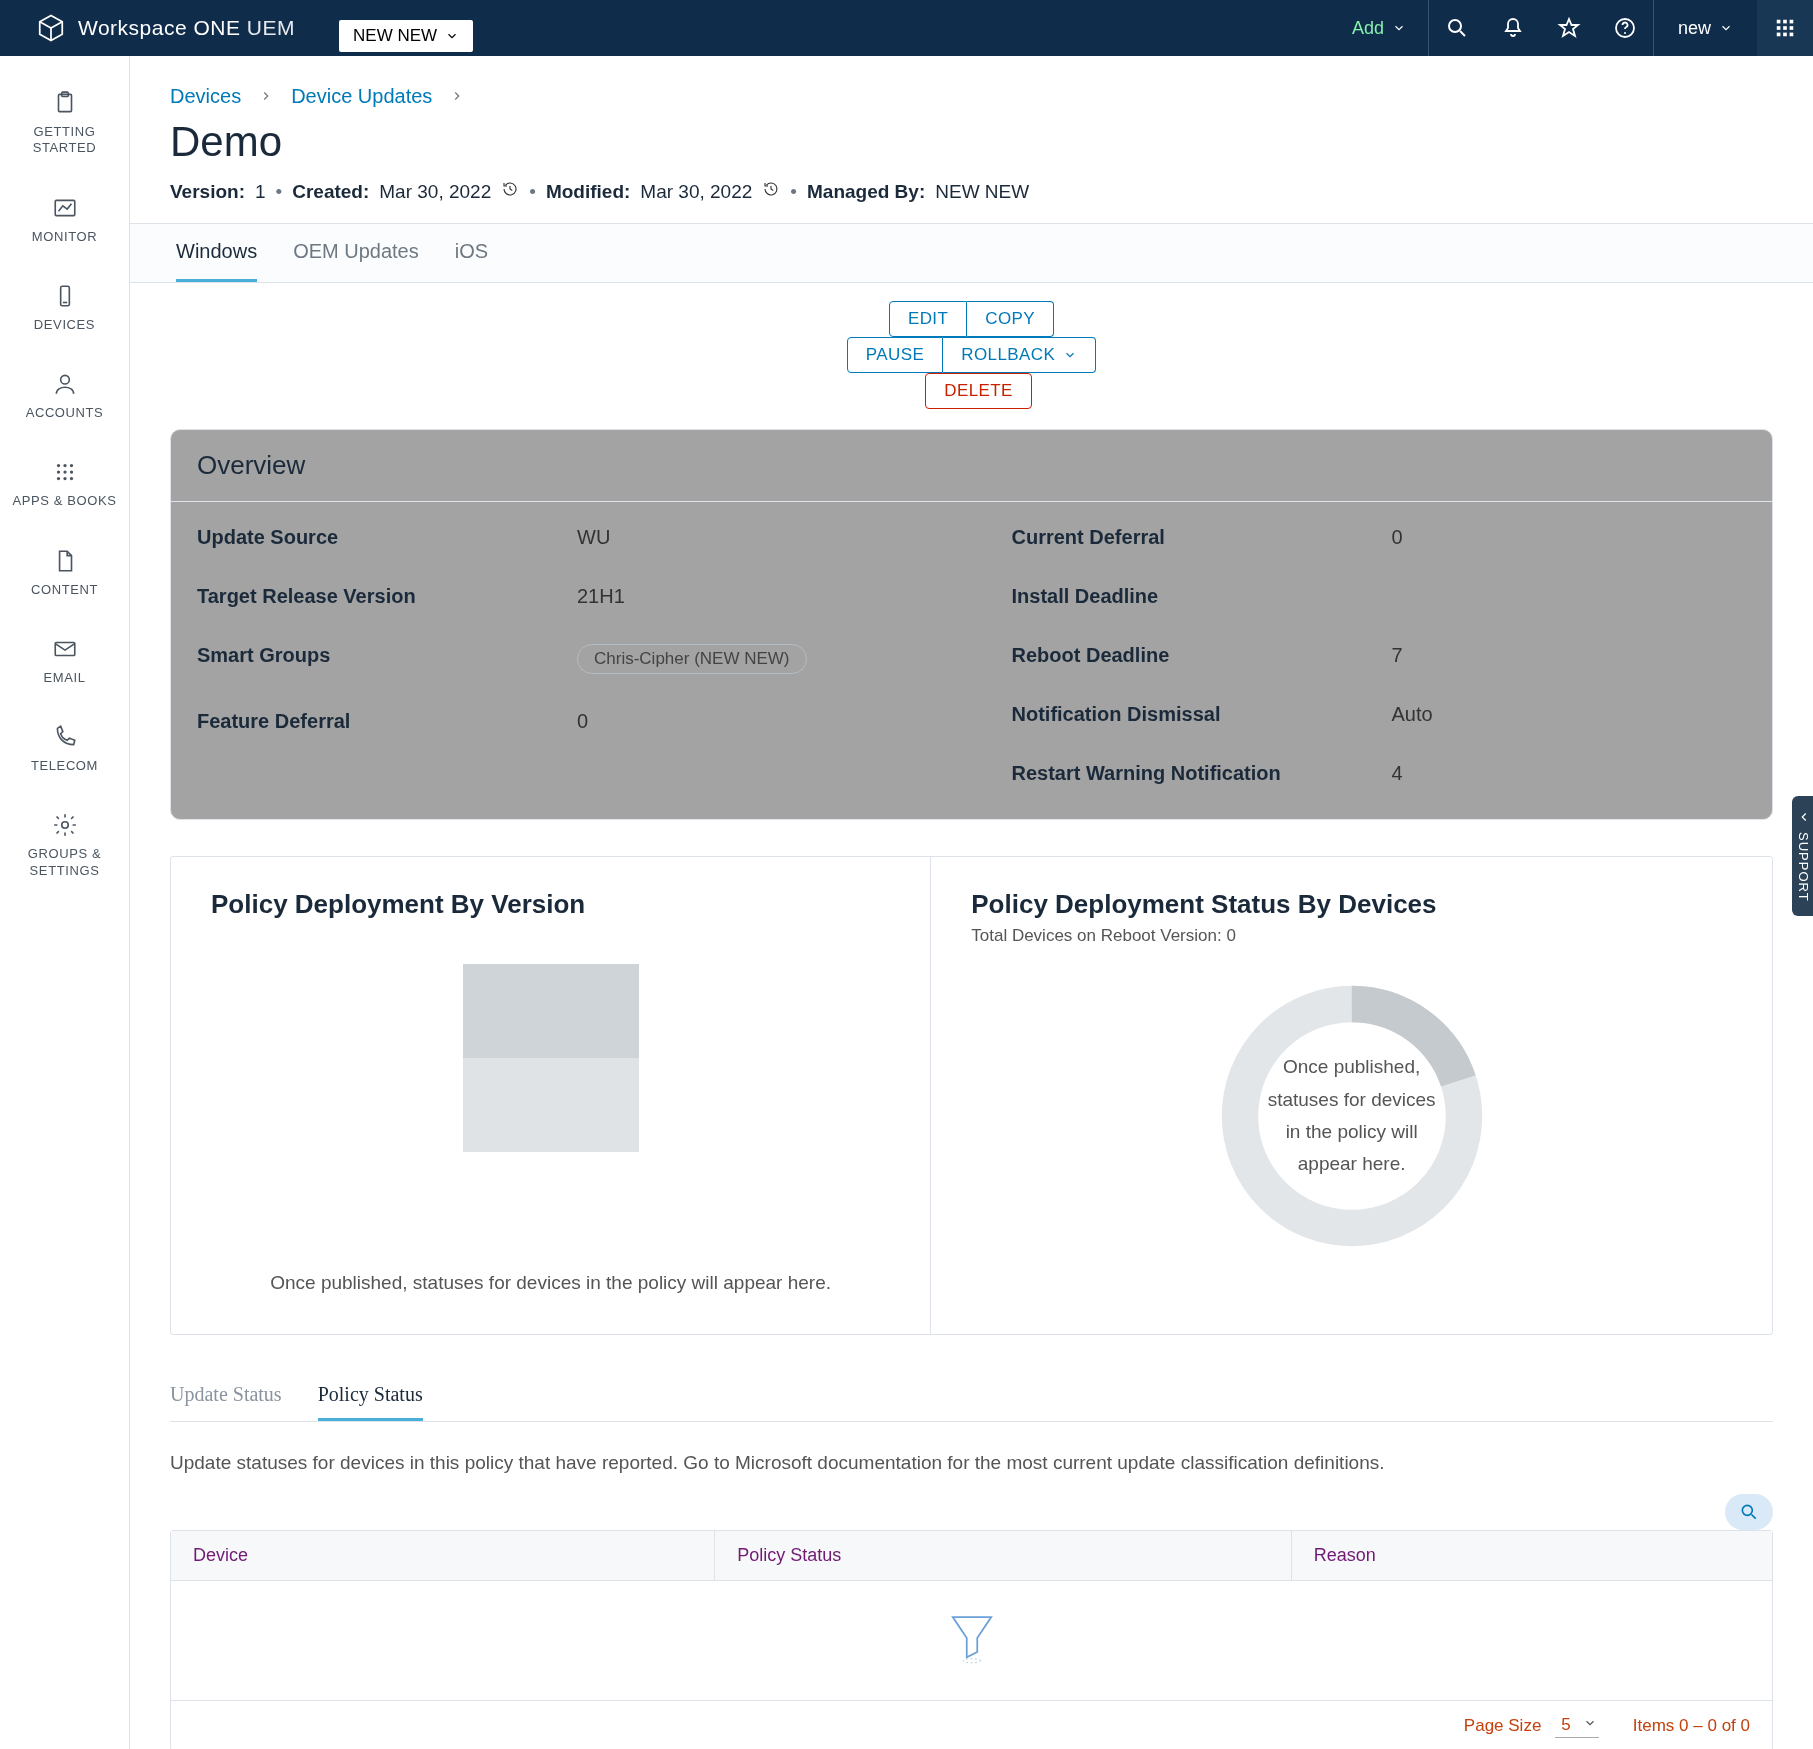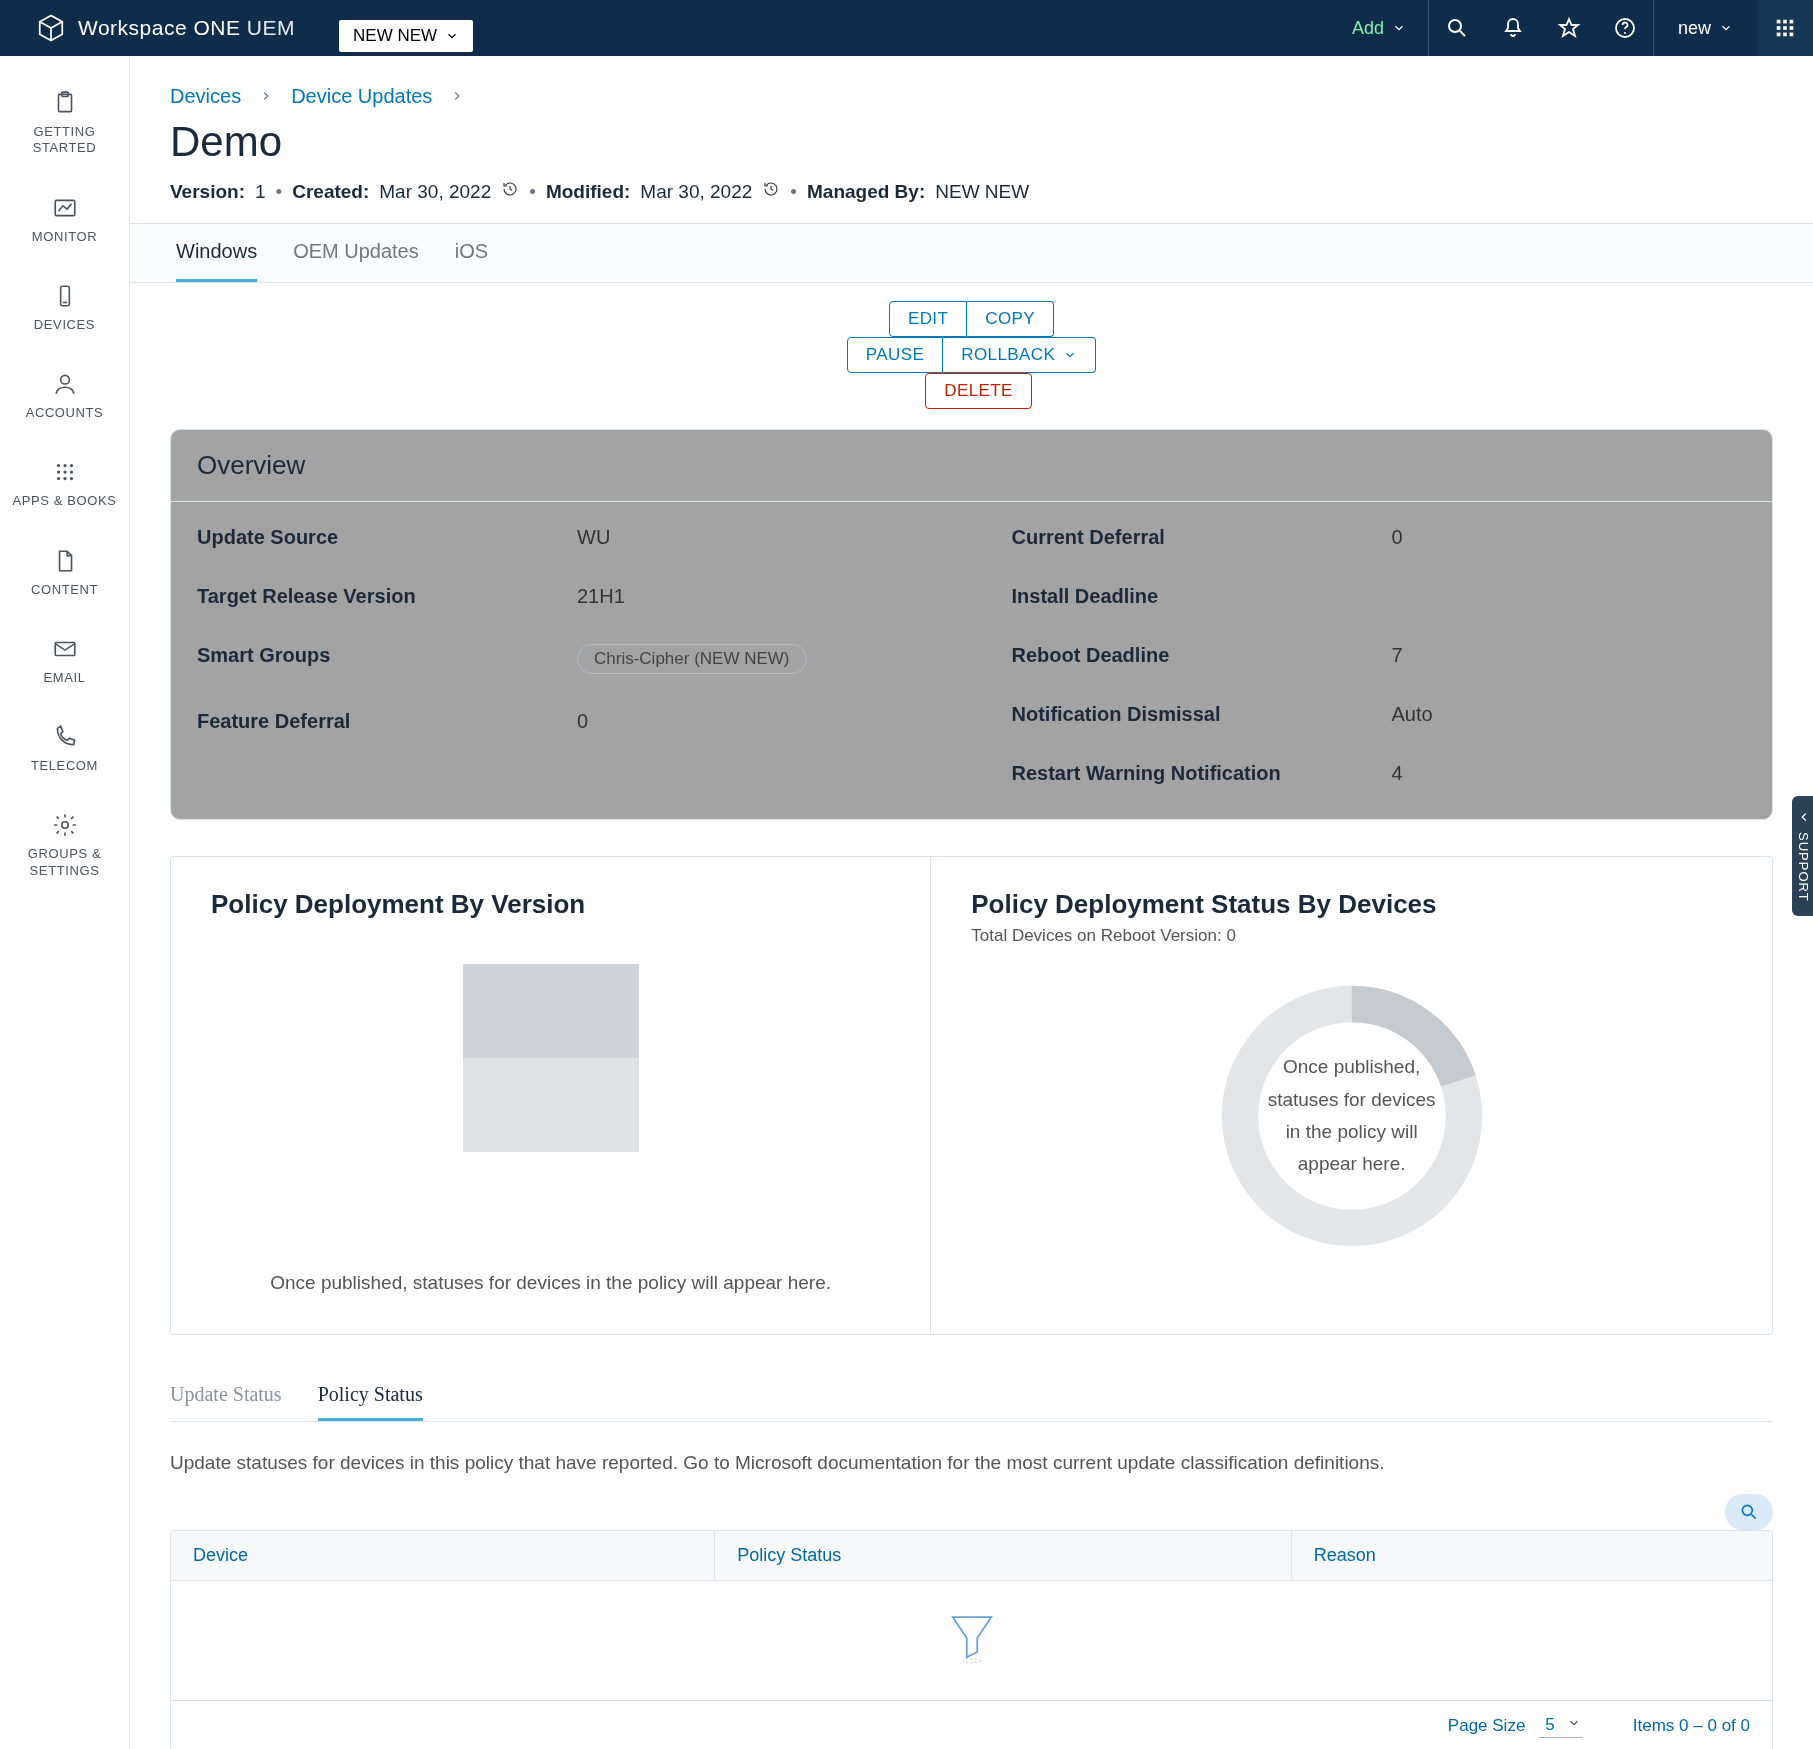--- a/index.html
+++ b/index.html
@@ -210,33 +210,33 @@
     clear:both;
     margin:18px 40px 0;
     border:1px solid var(--border-grey);
     border-radius:3px;
   }
   .tbl-head {
     display:flex;
     background:#f7f8fa;
     border-bottom:1px solid var(--border-grey);
   }
-  .th { padding:14px 22px; font-size:18px; color:#0369a1;}
+  .th { padding:14px 22px; font-size:18px; color:#701a75;}
   .th1 { flex:0 0 34%; border-right:1px solid var(--border-grey);}
   .th2 { flex:0 0 36%; border-right:1px solid var(--border-grey);}
   .th3 { flex:1;}
   .tbl-body {
     height:120px;
     display:flex; align-items:center; justify-content:center;
     border-bottom:1px solid var(--border-grey);
   }
   .funnel svg { width:56px; height:60px;}
   .tbl-foot {
     display:flex; justify-content:flex-end; align-items:center;
-    padding:12px 22px; gap:50px; font-size:17px; color:#0369a1;
+    padding:12px 22px; gap:34px; font-size:17px; color:#c2410c;
   }
   .page-size { display:flex; align-items:center; gap:14px;}
   .page-size .val {
     border-bottom:1px solid #aaa; padding:2px 28px 2px 6px;
     position:relative;
   }
   .page-size .val svg { position:absolute; right:2px; top:3px; width:14px; height:14px;}
 
   
   .support-tab{

